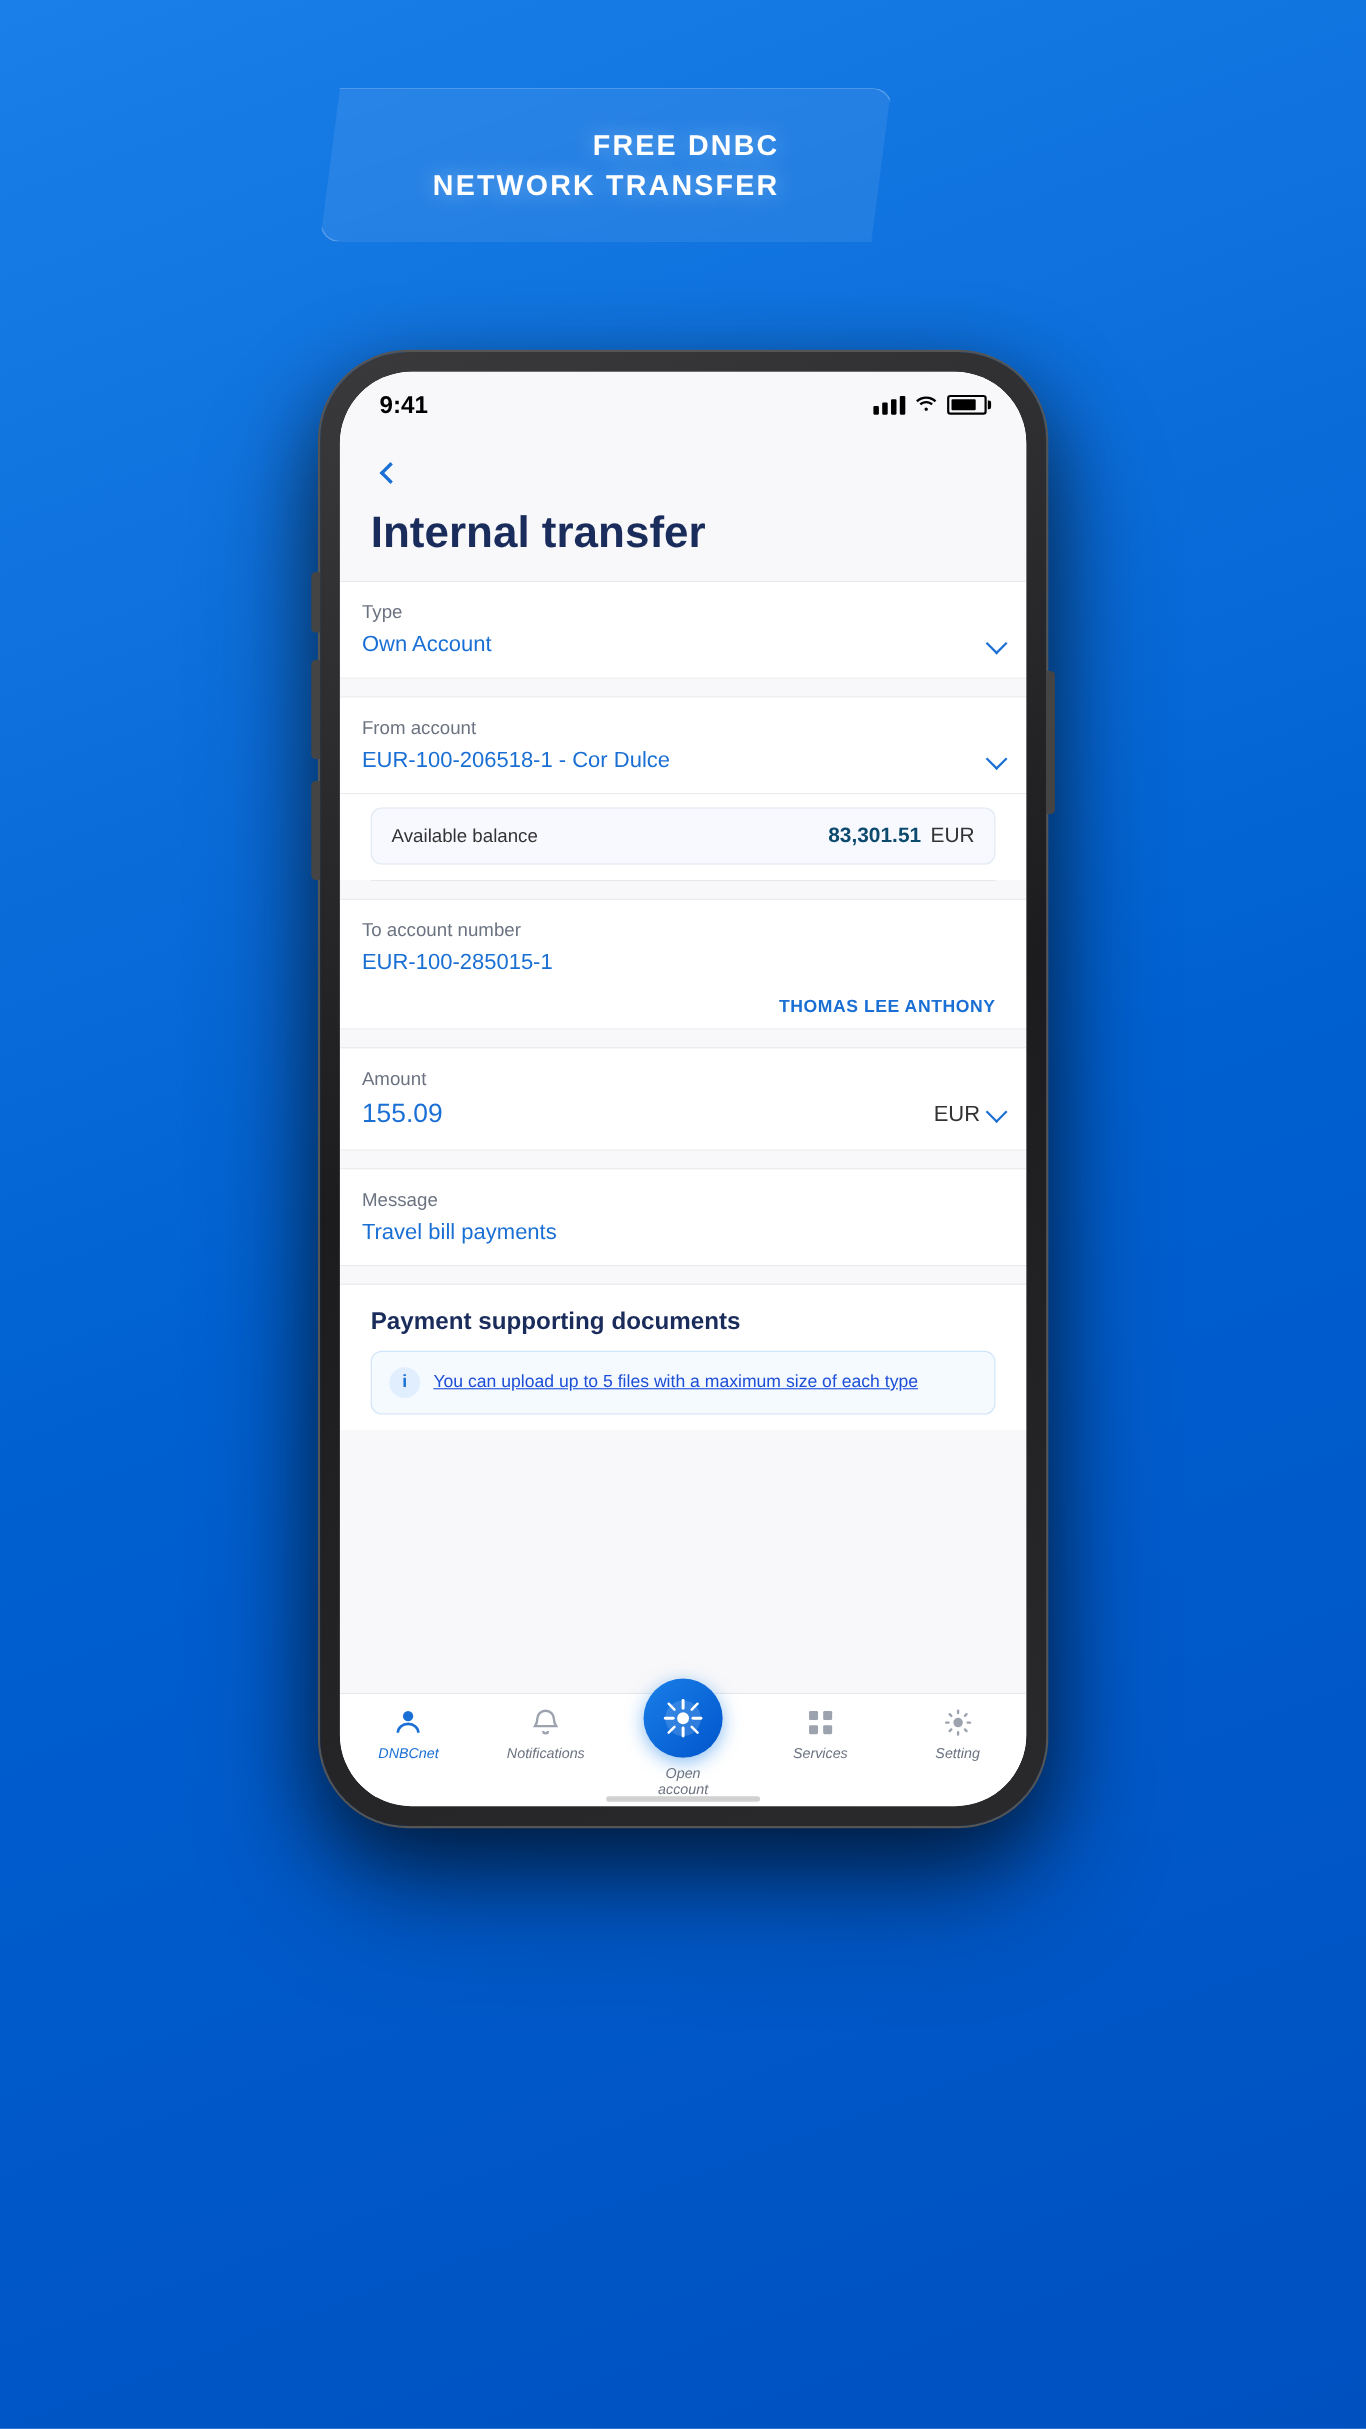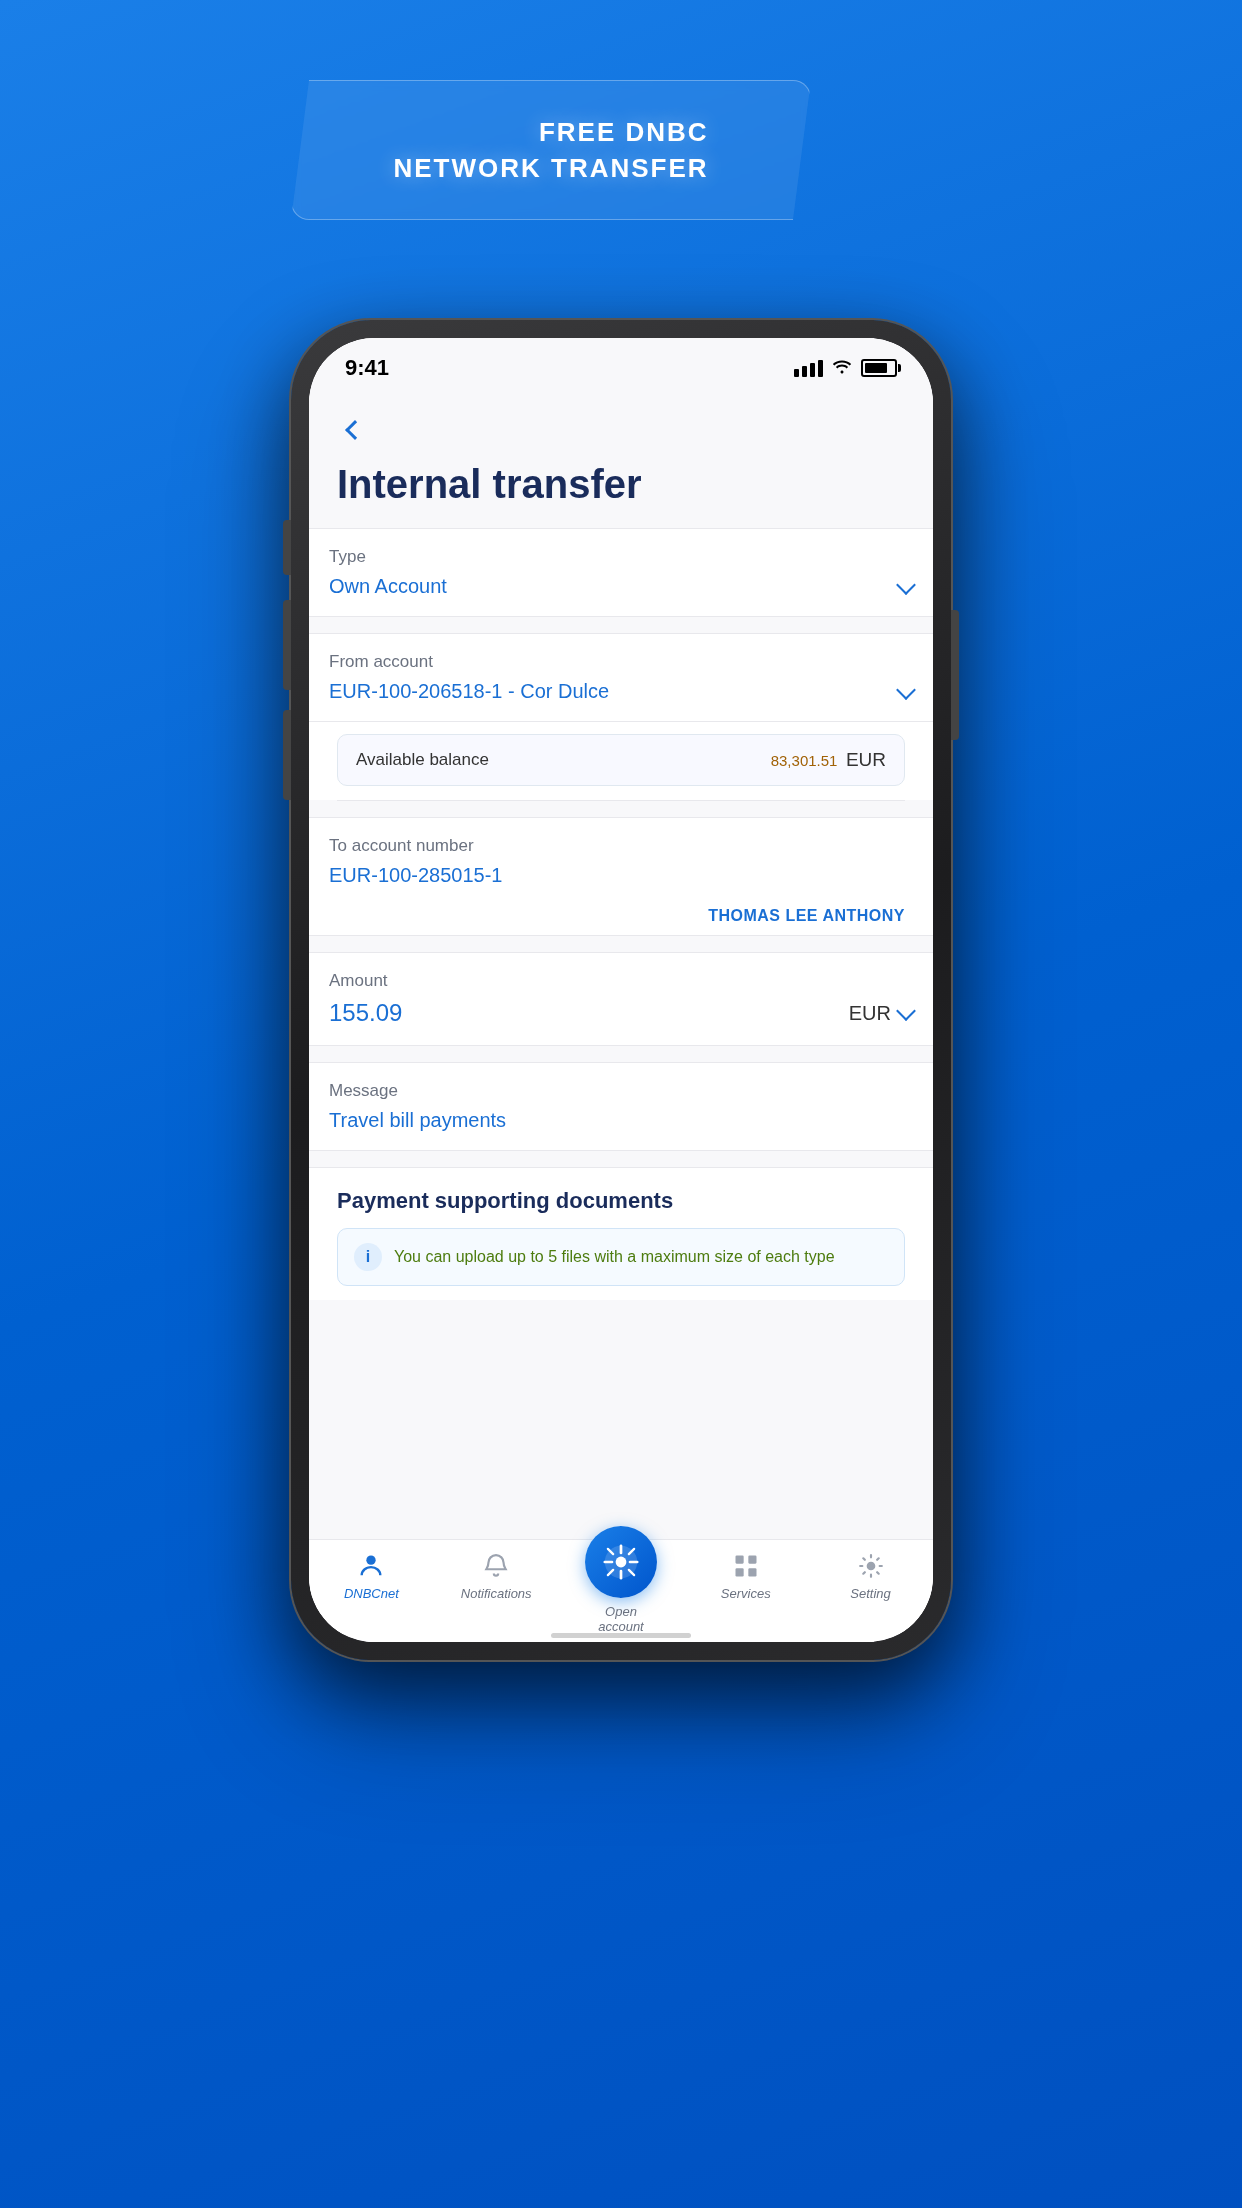--- a/index.html
+++ b/index.html
@@ -279,23 +279,23 @@
       border: 1px solid #e0e8f0;
       display: flex;
       align-items: center;
       justify-content: space-between;
     }
     .balance-label {
       font-size: 17px;
       color: #333;
     }
     .balance-amount {
-      font-size: 15px;
-      color: #a16207;
-      font-weight: 400;
+      font-size: 19px;
+      color: #0c4a6e;
+      font-weight: 700;
     }
     .balance-currency {
       font-size: 19px;
       color: #333;
       margin-left: 4px;
     }
 
     
     .account-name-row {
       text-align: right;
@@ -367,22 +367,23 @@
       display: flex;
       align-items: center;
       justify-content: center;
       flex-shrink: 0;
       font-size: 16px;
       color: #1a6fd4;
       font-weight: 700;
     }
     .upload-info-text {
       font-size: 16px;
-      color: #4d7c0f;
+      color: #1d4ed8;
       line-height: 1.4;
+      text-decoration: underline;
     }
 
     
     .bottom-nav {
       height: 95px;
       background: #ffffff;
       border-top: 1px solid #e8e8ec;
       display: flex;
       align-items: flex-start;
       justify-content: space-around;

